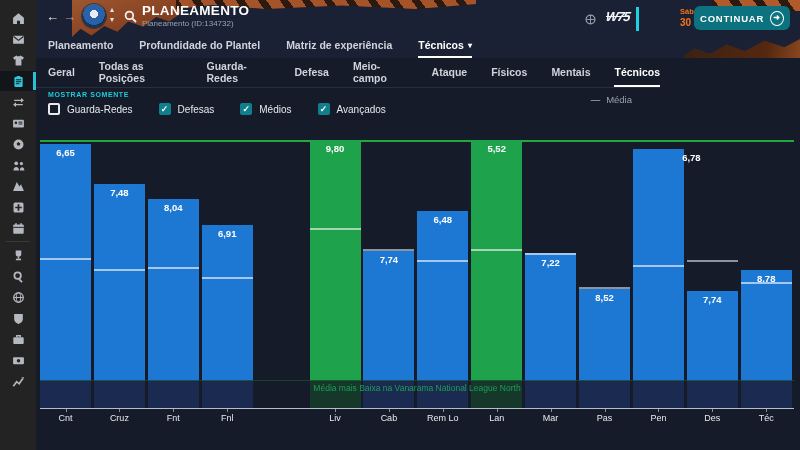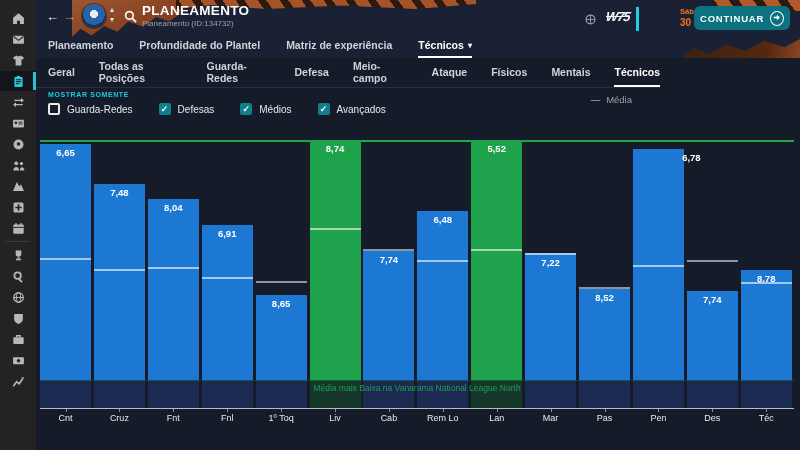--- a/index.html
+++ b/index.html
@@ -390,32 +390,24 @@
             <div class="cat">Fnt</div>
           </div>
           <div class="slot" style="left: 165.7px; width: 51px;">
             <div class="bar-bright blue" style="top: 167.44px; height: 154.56px;"></div>
             <div class="bar-dim blue" style="top: 322px; height: 28px;"></div>
             <div class="val" style="top: 170.44px;">6,91</div>
             <div class="avgline" style="top: 218.56px; background: rgb(165, 200, 240);"></div>
             <div class="tick"></div>
             <div class="cat">Fnl</div>
           </div>
-          <div class="slot" style="left: 219.6px; width: 51px;">
-            <div class="bar-bright blue" style="top: 236.56px; height: 85.44px;"></div>
-            <div class="bar-dim blue" style="top: 322px; height: 28px;"></div>
-            <div class="val" style="top: 239.56px;">8,65</div>
-            <div class="avgline" style="top: 222.64px; background: rgb(141, 147, 160);"></div>
-            <div class="tick"></div>
-            <div class="cat">1º Toq</div>
-          </div>
           <div class="slot" style="left: 273.5px; width: 51px;">
             <div class="bar-bright green" style="top: 82px; height: 240px;"></div>
             <div class="bar-dim green" style="top: 322px; height: 28px;"></div>
-            <div class="val" style="top: 85px;">8,74</div>
+            <div class="val" style="top: 85px;">9,80</div>
             <div class="avgline" style="top: 170.32px; background: rgb(165, 214, 178);"></div>
             <div class="tick"></div>
             <div class="cat">Liv</div>
           </div>
           <div class="slot" style="left: 327.4px; width: 51px;">
             <div class="bar-bright blue" style="top: 193.36px; height: 128.64px;"></div>
             <div class="bar-dim blue" style="top: 322px; height: 28px;"></div>
             <div class="val" style="top: 196.36px;">7,74</div>
             <div class="avgline" style="top: 191.44px; background: rgb(141, 147, 160);"></div>
             <div class="tick"></div>

